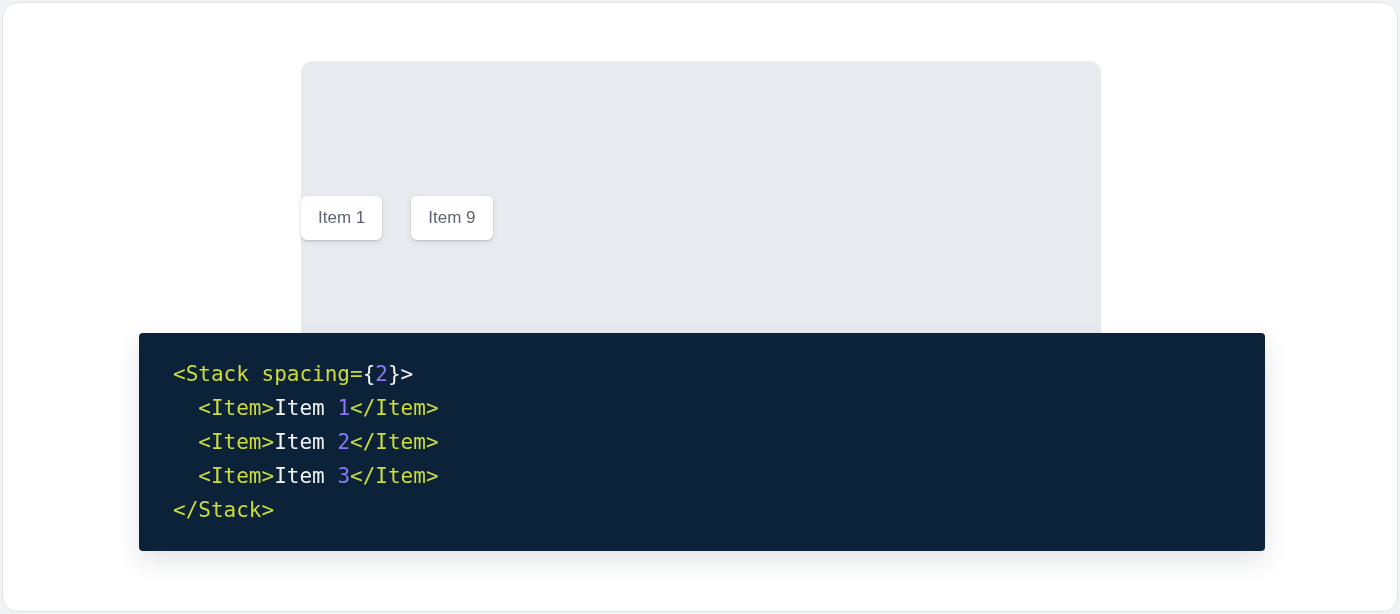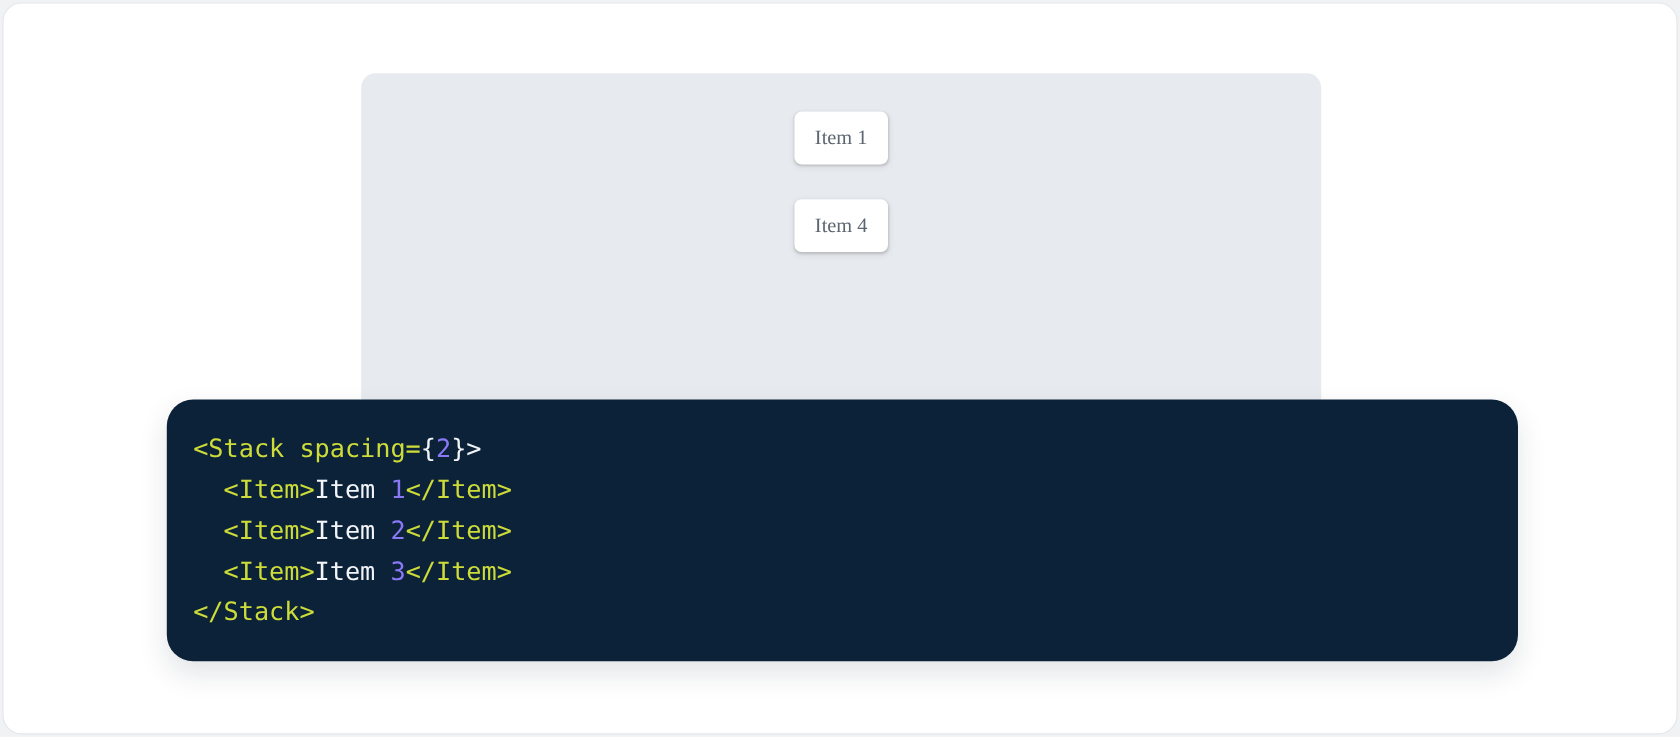--- a/index.html
+++ b/index.html
@@ -20,62 +20,61 @@
     border: 1px solid var(--card-border, #e4e6e9);
     border-radius: 16px;
   }
   .demo-panel {
     position: absolute;
     left: 298px; top: 58px;
     width: 800px; height: 282px;
     background: var(--panel-bg, #e7eaee);
     border-radius: 12px;
     display: flex;
-    flex-direction: column;
+    flex-direction: row;
     align-items: center;
     padding-top: 32px;
     gap: 29px;
-    font-family: Liberation Serif, serif;
   }
   .stack-item {
     background: var(--item-bg, #ffffff);
     color: var(--item-text, #5c6570);
     border-radius: 6px;
     padding: 11px 17px;
     font-size: 17px;
     line-height: 22px;
     box-shadow: 0 1px 2px rgba(0,0,0,0.14), 0 2px 6px rgba(0,0,0,0.08);
   }
   .code-card {
     position: absolute;
     left: 136px; top: 330px;
     width: 1126px; height: 218px;
     background: var(--code-bg, #0b2239);
-    border-radius: 22px;
-    padding: 24px 22px;
+    border-radius: 4px;
+    padding: 24px 34px;
     box-shadow: 0 10px 24px rgba(15,30,50,0.12);
   }
   .code {
     margin: 0;
     font-family: "DejaVu Sans Mono", "Liberation Mono", monospace;
     font-size: 21px;
     line-height: 34px;
     white-space: pre;
   }
   .tok-tag   { color: var(--code-tag, #cddc39); }
   .tok-num   { color: var(--code-num, #8b78f6); }
   .tok-plain { color: var(--code-plain, #f2f4f8); }
 </style>
 </head>
 <body>
 
 <div class="page-card">
 
   <div class="demo-panel">
     <div class="stack-item">Item 1</div>
-    <div class="stack-item">Item 4</div>
+    <div class="stack-item">Item 9</div>
   </div>
 
   <div class="code-card">
     <pre class="code" id="code-content"><div><span class="tok-tag">&lt;Stack spacing=</span><span class="tok-plain">{</span><span class="tok-num">2</span><span class="tok-plain">}&gt;</span></div><div><span class="tok-plain">  </span><span class="tok-tag">&lt;Item&gt;</span><span class="tok-plain">Item </span><span class="tok-num">1</span><span class="tok-tag">&lt;/Item&gt;</span></div><div><span class="tok-plain">  </span><span class="tok-tag">&lt;Item&gt;</span><span class="tok-plain">Item </span><span class="tok-num">2</span><span class="tok-tag">&lt;/Item&gt;</span></div><div><span class="tok-plain">  </span><span class="tok-tag">&lt;Item&gt;</span><span class="tok-plain">Item </span><span class="tok-num">3</span><span class="tok-tag">&lt;/Item&gt;</span></div><div><span class="tok-tag">&lt;/Stack&gt;</span></div></pre>
   </div>
 
 </div>
 
 </body></html>

